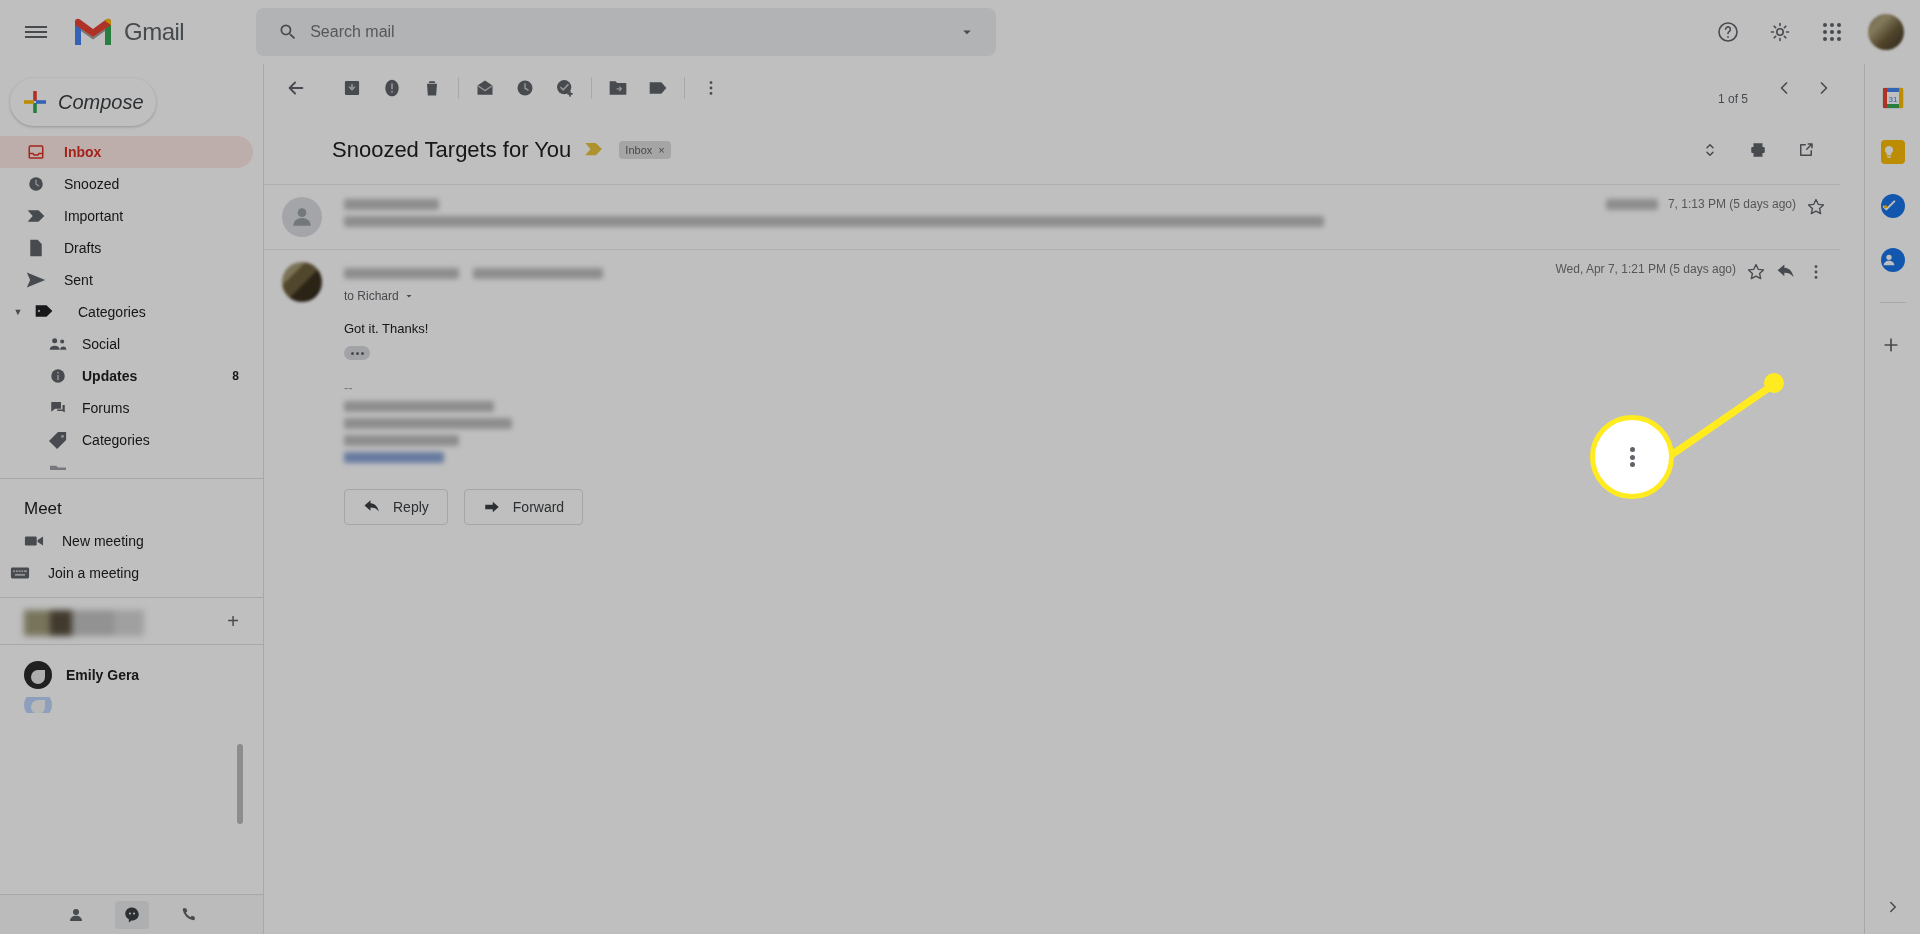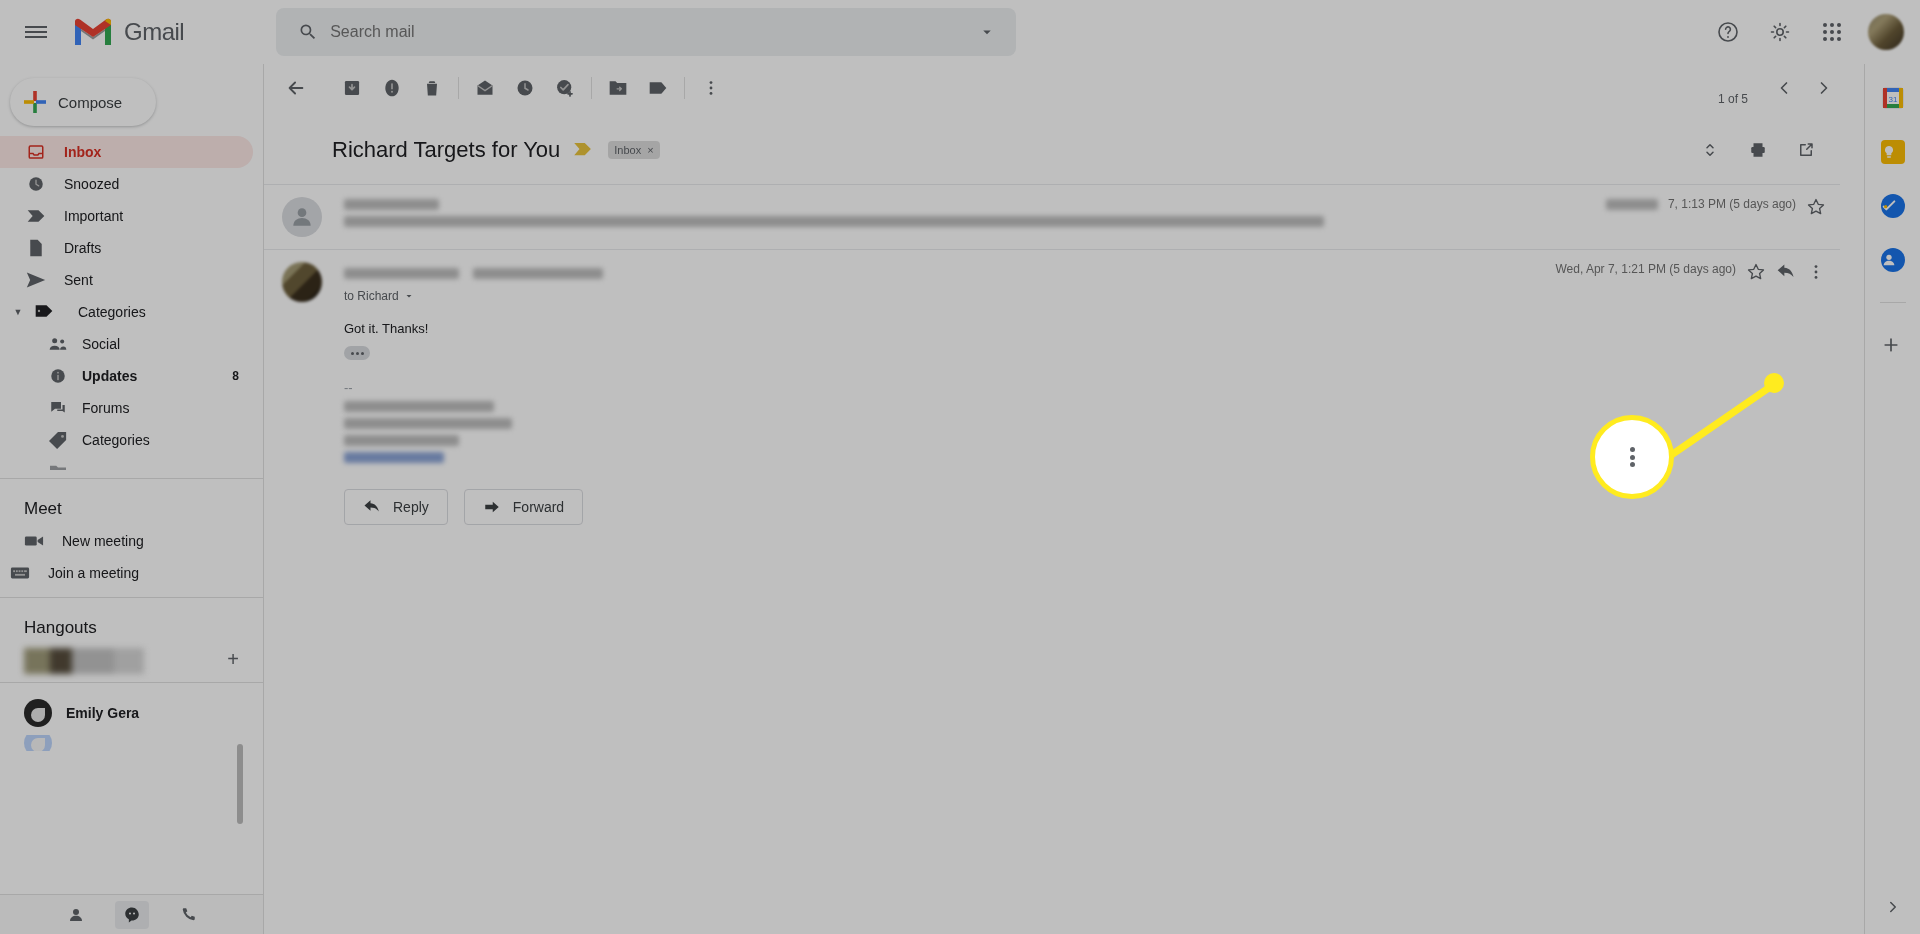--- a/index.html
+++ b/index.html
@@ -16,38 +16,38 @@
   #app { position:absolute; inset:0; background:#ffffff; }
   #dim { position:absolute; inset:0; background:rgba(0,0,0,0.25); pointer-events:none; z-index:50; }
 
   
   .topbar { position:absolute; top:0; left:0; right:0; height:64px; display:flex; align-items:center; background:#fff; }
   .hamb { width:48px; height:48px; margin-left:12px; display:flex; align-items:center; justify-content:center; border-radius:50%; cursor:pointer; }
   .hamb span { display:block; width:22px; height:2px; background:#5f6368; margin:3px 0; }
   .brand { display:flex; align-items:center; margin-left:12px; gap:10px; }
   .mlogo { width:42px; height:32px; position:relative; }
   .brand-text { font-size:24px; color:#5f6368; letter-spacing:-0.5px; font-family:"Liberation Sans",sans-serif; }
-  .search { margin-left:92px; width:740px; height:48px; background:#eceff1; border-radius:8px; display:flex; align-items:center; padding:0 12px; }
+  .search { margin-left:72px; width:740px; height:48px; background:#eceff1; border-radius:8px; display:flex; align-items:center; padding:0 12px; }
   .search-ico { width:40px; display:flex; justify-content:center; color:#5f6368; }
   .search-input { flex:1; border:none; background:transparent; outline:none; font-size:16px; color:#5f6368; font-family:"Liberation Sans",sans-serif; }
   .search-caret { width:34px; display:flex; justify-content:center; color:#5f6368; }
   .top-right { margin-left:auto; display:flex; align-items:center; gap:4px; padding-right:16px; }
   .ticon { width:48px; height:48px; display:flex; align-items:center; justify-content:center; border-radius:50%; color:#5f6368; cursor:pointer; }
   .avatar { width:36px; height:36px; border-radius:50%; margin-left:8px;
     background:
       linear-gradient(135deg,#9a9275 0%,#b0a27a 30%,#6b5c3a 60%,#3e3426 100%);
     filter:blur(1.2px); }
   .apps-grid { display:grid; grid-template-columns:repeat(3,4px); grid-template-rows:repeat(3,4px); gap:3px; }
   .apps-grid i { background:#5f6368; border-radius:50%; display:block; width:4px; height:4px; }
 
   
   .sidebar { position:absolute; top:64px; left:0; width:264px; bottom:0; background:#fff; border-right:1px solid #e0e0e0; }
   .compose { margin:14px 0 0 10px; width:146px; height:48px; border-radius:24px; display:flex; align-items:center; gap:12px;
              box-shadow:0 1px 3px rgba(60,64,67,.3); background:#fff; padding-left:14px; cursor:pointer; }
-  .compose-label { font-size:15px; color:#3c4043; }
+  .compose-label { font-size:20px; color:#3c4043;font-style:italic; }
   .plus { width:22px; height:22px; position:relative; }
   .nav { margin-top:10px; }
   .nav-item { height:32px; display:flex; align-items:center; gap:18px; padding-left:26px; border-radius:0 16px 16px 0; margin-right:10px; font-size:14px; color:#202124; cursor:pointer; }
   .nav-item.active { background:#fce8e6; color:#d93025; font-weight:bold; }
   .nav-item .nv-ico { width:20px; height:20px; display:flex; align-items:center; justify-content:center; color:#5f6368; flex:0 0 20px; }
   .nav-item.active .nv-ico { color:#d93025; }
   .nav-item.bold { font-weight:bold; }
   .nav-item .count { margin-left:auto; font-size:12px; font-weight:bold; padding-right:14px; }
   .nav-item.sub { padding-left:48px; gap:14px; }
   .cat-row { height:32px; display:flex; align-items:center; font-size:14px; color:#202124; cursor:pointer; padding-left:8px; }
@@ -323,21 +323,20 @@
               <rect x="12.5" y="4" width="2" height="2"></rect>
               <rect x="15.5" y="4" width="3" height="2"></rect>
               <rect x="5.5" y="8" width="11" height="2"></rect>
             </g>
           </svg>
       </span>
       <span>Join a meeting</span>
     </div>
 
     <div class="divider"></div>
-    <div class="sec-title">Hangouts</div>
     <div style="display:flex; align-items:center">
       <div class="hang-blur"></div>
       <div class="hang-plus">+</div>
     </div>
     <div class="divider"></div>
     <div class="hang-row">
       <div class="hang-av"></div>
       <span>Emily Gera</span>
     </div>
     <div class="hang-row" style="opacity:.35; height:10px; overflow:hidden">
@@ -447,21 +446,21 @@
         <div class="pg-ico">
           <svg width="20" height="20" viewBox="0 0 24 24" fill="none" stroke="currentColor" stroke-width="2" stroke-linecap="round" stroke-linejoin="round">
               <path d="M9 6l6 6-6 6"></path>
             </svg>
         </div>
       </div>
     </div>
 
     <div class="thread">
       <div class="subject-row">
-        <div class="subject">Richard Targets for You</div>
+        <div class="subject">Snoozed Targets for You</div>
         <div class="imp-marker">
           <svg width="22" height="14" viewBox="0 0 24 16" fill="#e8c33c">
               <path d="M2 1h12l7 7-7 7H2l6-7z"></path>
             </svg>
         </div>
         <div class="chip">
           <span>Inbox</span>
           <span>×</span>
         </div>
         <div class="subj-actions">

